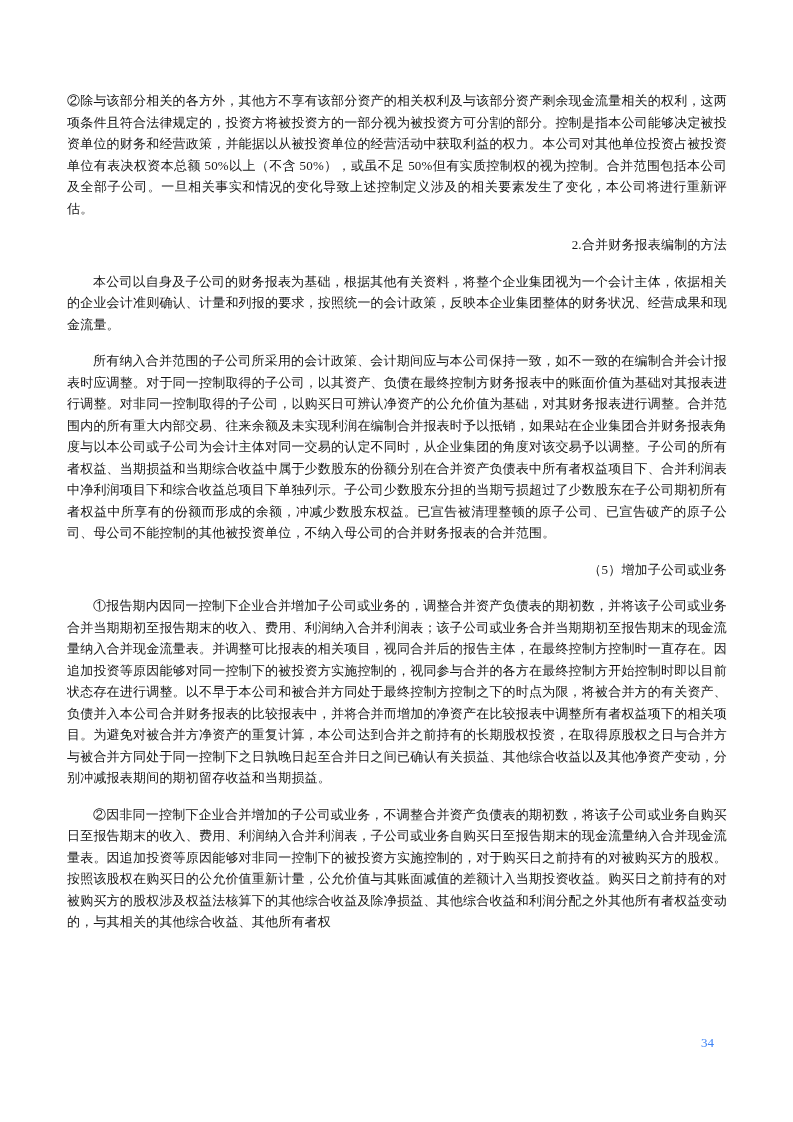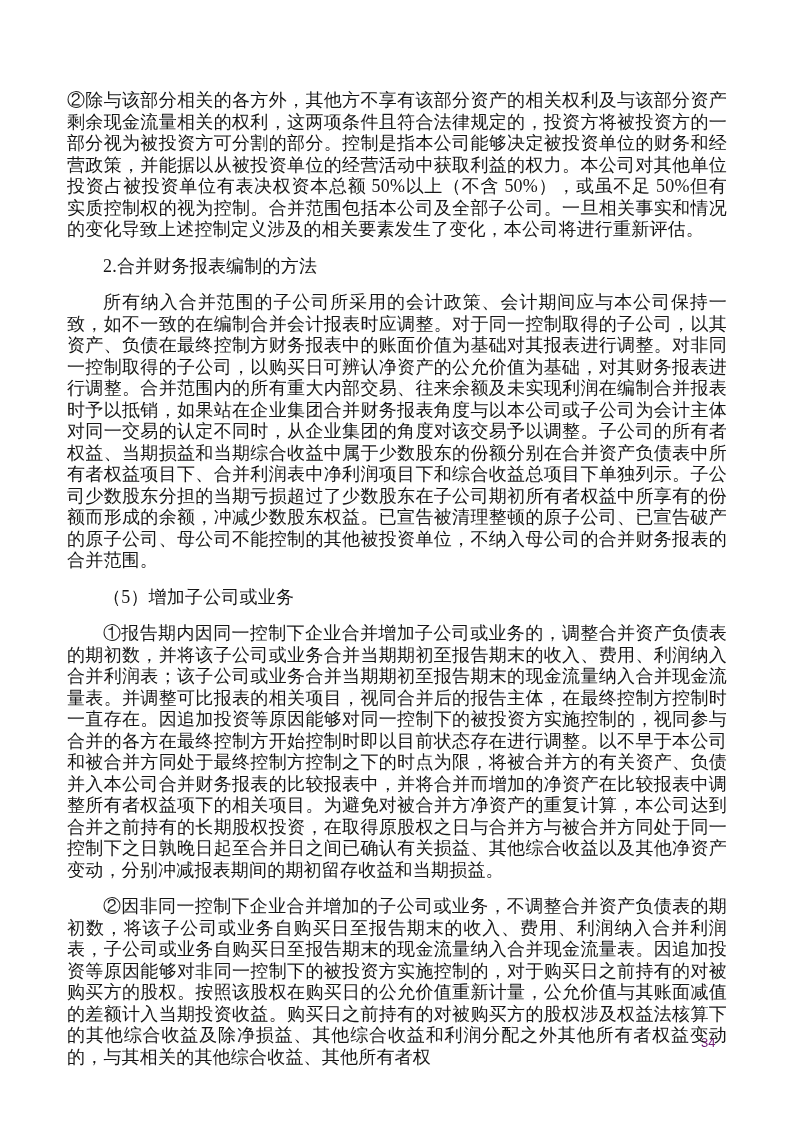--- a/index.html
+++ b/index.html
@@ -16,52 +16,53 @@
     font-family: "Liberation Serif", "DejaVu Serif", serif;
   }
   .content {
     position: absolute;
     left: 67px;
     top: 90px;
     width: 660px;
   }
   .block {
     margin: 0 0 15px 0;
-    font-size: 18px;
+    font-size: 13px;
     line-height: 21.5px;
     color: #161616;
     text-align: justify;
     letter-spacing: 0.2px;
     word-break: break-all;
   }
   .block.indent {
     text-indent: 2em;
   }
   .block.no-indent {
     text-indent: 0;
   }
   .block.heading {
-    text-align: left;
+    text-align: right;
   }
   .page-number {
     position: absolute;
     left: 701px;
     top: 1035px;
     font-size: 13px;
     line-height: 16px;
-    color: #701a75;
-    font-family: Liberation Sans, sans-serif;
+    color: #3b82f6;
+    font-family: Liberation Serif, serif;
   }
 </style>
 </head>
 <body>
 
 <div class="page">
   <div class="content">
     <p class="block no-indent">②除与该部分相关的各方外，其他方不享有该部分资产的相关权利及与该部分资产剩余现金流量相关的权利，这两项条件且符合法律规定的，投资方将被投资方的一部分视为被投资方可分割的部分。控制是指本公司能够决定被投资单位的财务和经营政策，并能据以从被投资单位的经营活动中获取利益的权力。本公司对其他单位投资占被投资单位有表决权资本总额 50%以上（不含 50%），或虽不足 50%但有实质控制权的视为控制。合并范围包括本公司及全部子公司。一旦相关事实和情况的变化导致上述控制定义涉及的相关要素发生了变化，本公司将进行重新评估。</p>
     <p class="block indent heading">2.合并财务报表编制的方法</p>
+    <p class="block indent">本公司以自身及子公司的财务报表为基础，根据其他有关资料，将整个企业集团视为一个会计主体，依据相关的企业会计准则确认、计量和列报的要求，按照统一的会计政策，反映本企业集团整体的财务状况、经营成果和现金流量。</p>
     <p class="block indent">所有纳入合并范围的子公司所采用的会计政策、会计期间应与本公司保持一致，如不一致的在编制合并会计报表时应调整。对于同一控制取得的子公司，以其资产、负债在最终控制方财务报表中的账面价值为基础对其报表进行调整。对非同一控制取得的子公司，以购买日可辨认净资产的公允价值为基础，对其财务报表进行调整。合并范围内的所有重大内部交易、往来余额及未实现利润在编制合并报表时予以抵销，如果站在企业集团合并财务报表角度与以本公司或子公司为会计主体对同一交易的认定不同时，从企业集团的角度对该交易予以调整。子公司的所有者权益、当期损益和当期综合收益中属于少数股东的份额分别在合并资产负债表中所有者权益项目下、合并利润表中净利润项目下和综合收益总项目下单独列示。子公司少数股东分担的当期亏损超过了少数股东在子公司期初所有者权益中所享有的份额而形成的余额，冲减少数股东权益。已宣告被清理整顿的原子公司、已宣告破产的原子公司、母公司不能控制的其他被投资单位，不纳入母公司的合并财务报表的合并范围。</p>
     <p class="block indent heading">（5）增加子公司或业务</p>
     <p class="block indent">①报告期内因同一控制下企业合并增加子公司或业务的，调整合并资产负债表的期初数，并将该子公司或业务合并当期期初至报告期末的收入、费用、利润纳入合并利润表；该子公司或业务合并当期期初至报告期末的现金流量纳入合并现金流量表。并调整可比报表的相关项目，视同合并后的报告主体，在最终控制方控制时一直存在。因追加投资等原因能够对同一控制下的被投资方实施控制的，视同参与合并的各方在最终控制方开始控制时即以目前状态存在进行调整。以不早于本公司和被合并方同处于最终控制方控制之下的时点为限，将被合并方的有关资产、负债并入本公司合并财务报表的比较报表中，并将合并而增加的净资产在比较报表中调整所有者权益项下的相关项目。为避免对被合并方净资产的重复计算，本公司达到合并之前持有的长期股权投资，在取得原股权之日与合并方与被合并方同处于同一控制下之日孰晚日起至合并日之间已确认有关损益、其他综合收益以及其他净资产变动，分别冲减报表期间的期初留存收益和当期损益。</p>
     <p class="block indent">②因非同一控制下企业合并增加的子公司或业务，不调整合并资产负债表的期初数，将该子公司或业务自购买日至报告期末的收入、费用、利润纳入合并利润表，子公司或业务自购买日至报告期末的现金流量纳入合并现金流量表。因追加投资等原因能够对非同一控制下的被投资方实施控制的，对于购买日之前持有的对被购买方的股权。按照该股权在购买日的公允价值重新计量，公允价值与其账面减值的差额计入当期投资收益。购买日之前持有的对被购买方的股权涉及权益法核算下的其他综合收益及除净损益、其他综合收益和利润分配之外其他所有者权益变动的，与其相关的其他综合收益、其他所有者权</p>
   </div>
   <div class="page-number">34</div>
 </div>
 
 </body></html>

